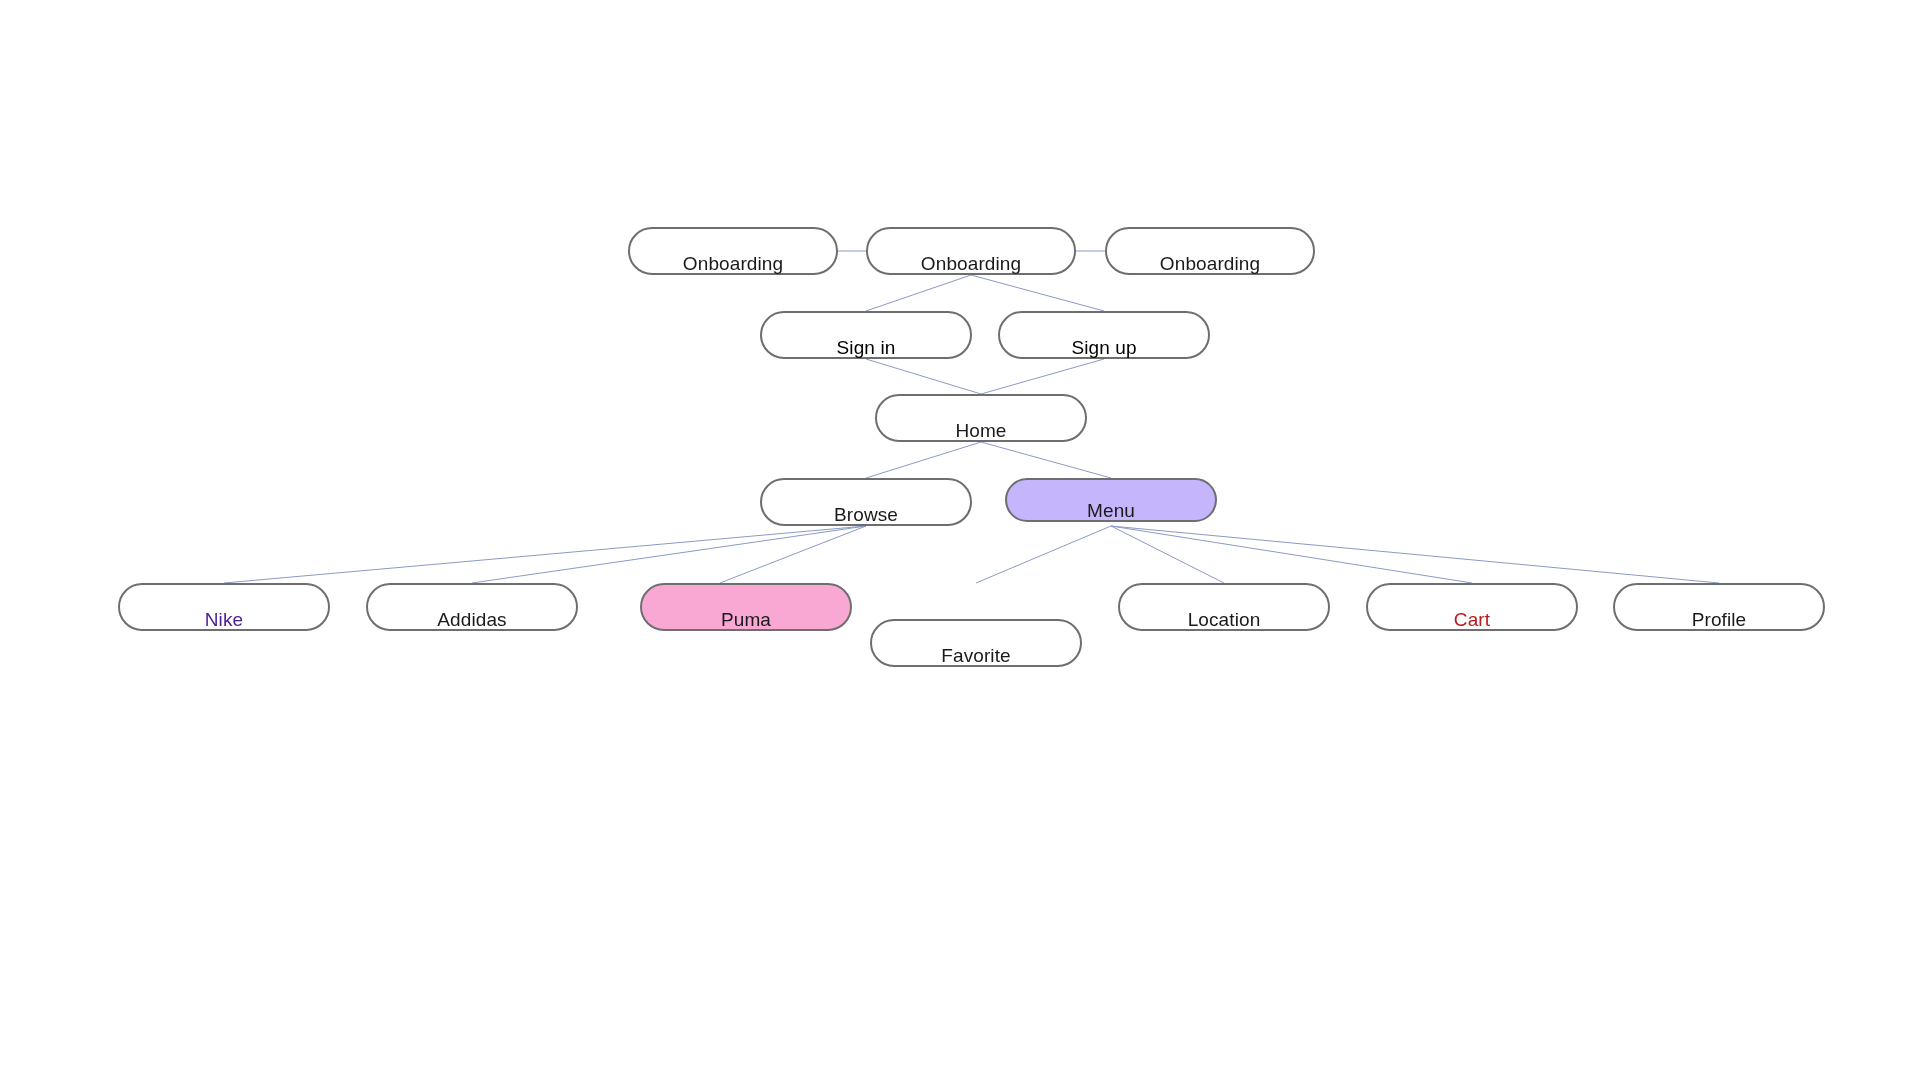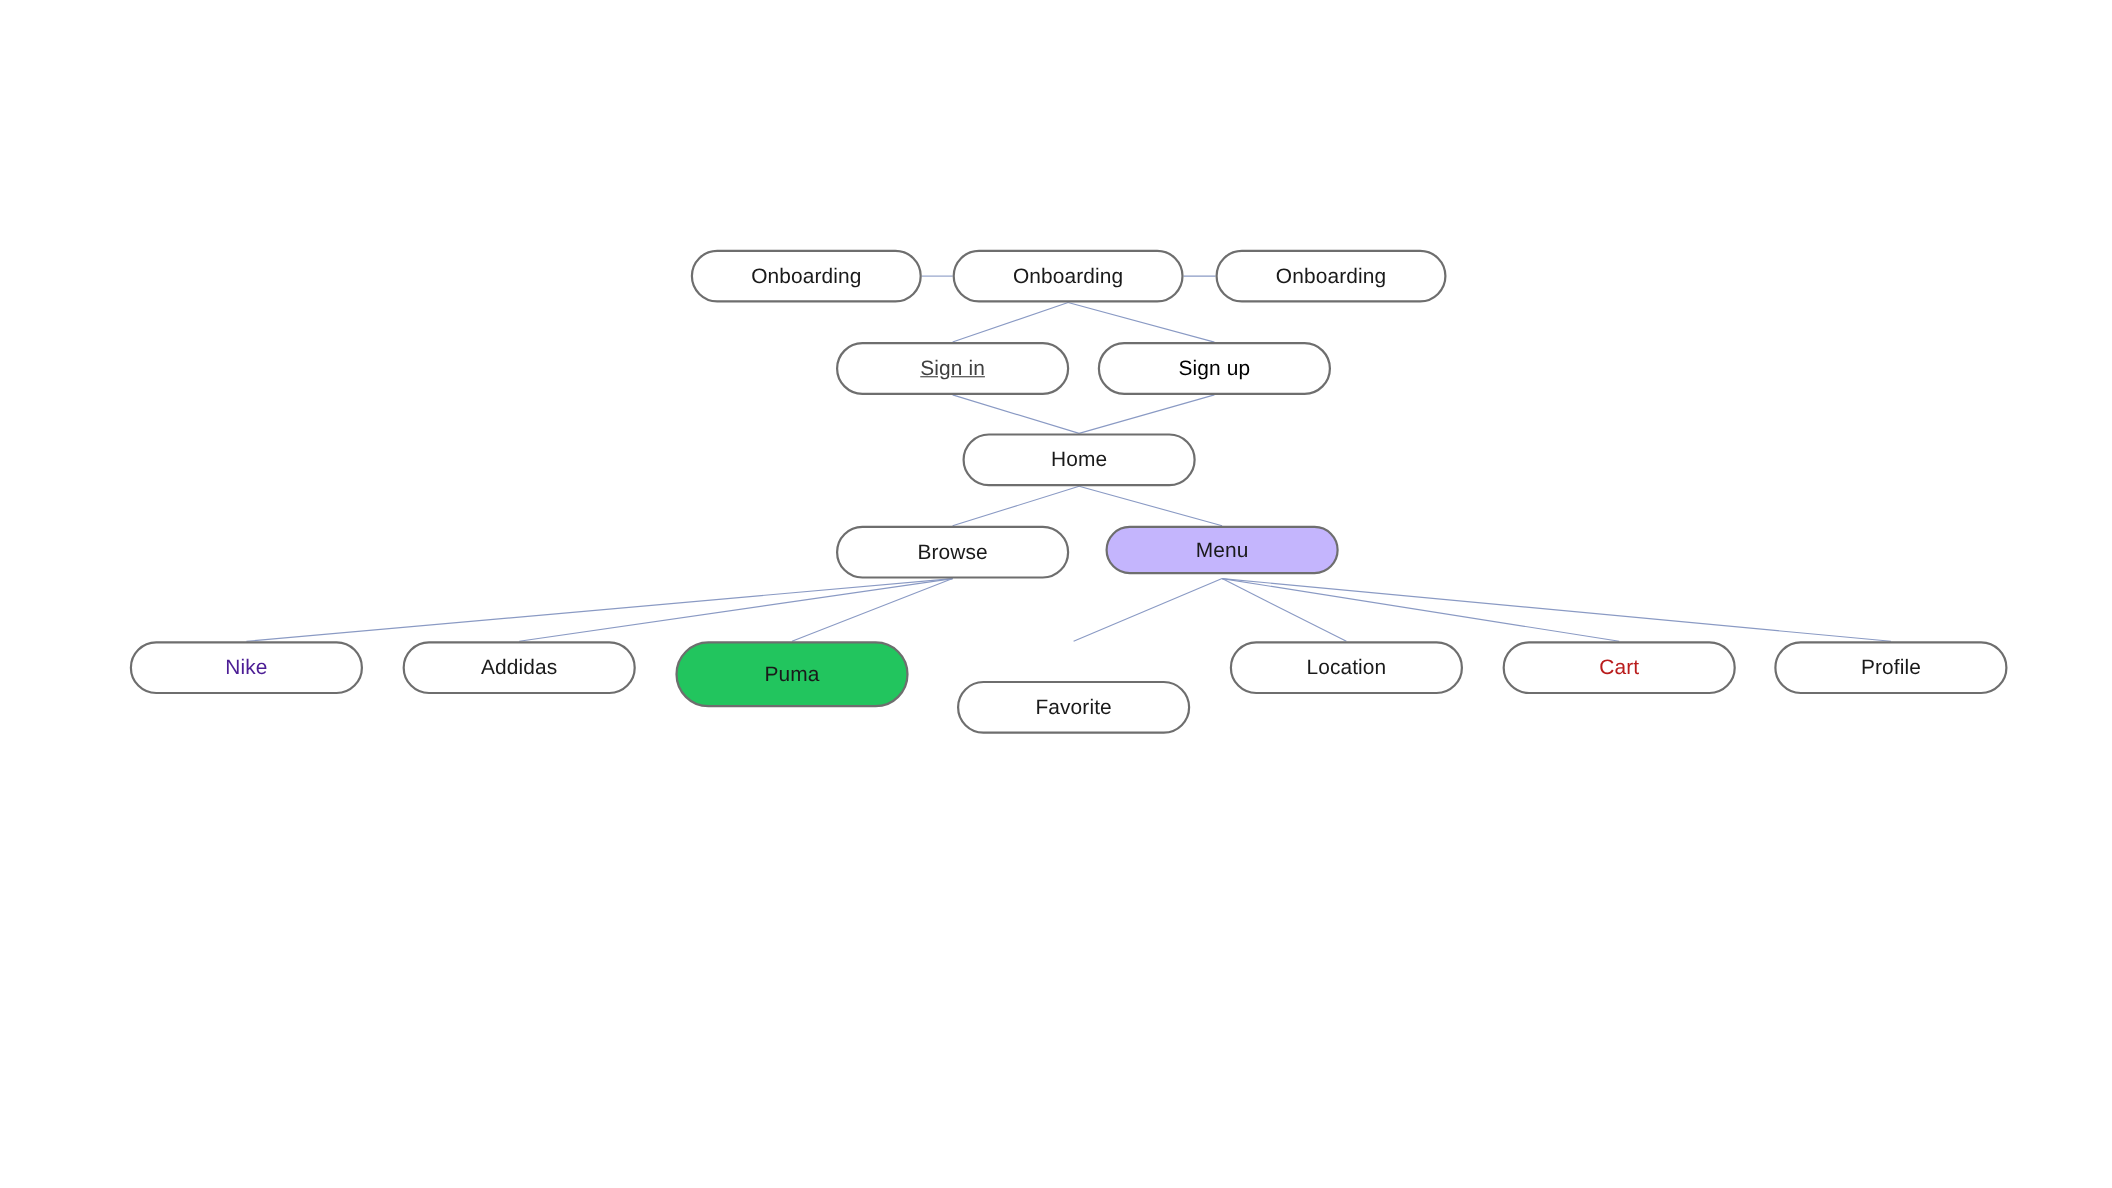--- a/index.html
+++ b/index.html
@@ -28,21 +28,21 @@
     height: 1080px;
     pointer-events: none;
   }
   .node {
     position: absolute;
     box-sizing: border-box;
     background: #ffffff;
     border: 2px solid #b91c1c;
     border-radius: 30px;
     display: flex;
-    align-items: center;
+    align-items: flex-end;
     justify-content: center;
     color: #1a1a1a;
     font-size: 19px;
     font-weight: 400;
     letter-spacing: 0.1px;
     line-height: 1;
     white-space: nowrap;
     z-index: 2;
   }
   .node-label {
@@ -74,42 +74,42 @@
   <div id="node-layer">
       <div class="node" style="left: 628px; top: 227px; width: 210px; height: 48px; border-color: rgb(110, 110, 110); background: rgb(255, 255, 255); color: rgb(26, 26, 26);">
         <span class="node-label">Onboarding</span>
       </div>
       <div class="node" style="left: 866px; top: 227px; width: 210px; height: 48px; border-color: rgb(110, 110, 110); background: rgb(255, 255, 255); color: rgb(26, 26, 26);">
         <span class="node-label">Onboarding</span>
       </div>
       <div class="node" style="left: 1105px; top: 227px; width: 210px; height: 48px; border-color: rgb(110, 110, 110); background: rgb(255, 255, 255); color: rgb(26, 26, 26);">
         <span class="node-label">Onboarding</span>
       </div>
-      <div class="node" style="left: 760px; top: 311px; width: 212px; height: 48px; border-color: rgb(110, 110, 110); background: rgb(255, 255, 255); color: #404040; text-decoration: underline;">
+      <div class="node" style="left: 760px; top: 311px; width: 212px; height: 48px; border-color: rgb(110, 110, 110); background: rgb(255, 255, 255); color: #000000;">
         <span class="node-label">Sign in</span>
       </div>
       <div class="node" style="left: 998px; top: 311px; width: 212px; height: 48px; border-color: rgb(110, 110, 110); background: rgb(255, 255, 255); color: #000000;">
         <span class="node-label">Sign up</span>
       </div>
       <div class="node" style="left: 875px; top: 394px; width: 212px; height: 48px; border-color: rgb(110, 110, 110); background: rgb(255, 255, 255); color: rgb(26, 26, 26);">
         <span class="node-label">Home</span>
       </div>
       <div class="node" style="left: 760px; top: 478px; width: 212px; height: 48px; border-color: rgb(110, 110, 110); background: rgb(255, 255, 255); color: rgb(26, 26, 26);">
         <span class="node-label">Browse</span>
       </div>
       <div class="node" style="left: 1005px; top: 478px; width: 212px; height: 44px; border-color: rgb(110, 110, 110); background: #c4b5fd; color: rgb(26, 26, 26);">
         <span class="node-label">Menu</span>
       </div>
       <div class="node" style="left: 118px; top: 583px; width: 212px; height: 48px; border-color: rgb(110, 110, 110); background: rgb(255, 255, 255); color: #4c1d95;">
         <span class="node-label">Nike</span>
       </div>
       <div class="node" style="left: 366px; top: 583px; width: 212px; height: 48px; border-color: rgb(110, 110, 110); background: rgb(255, 255, 255); color: rgb(26, 26, 26);">
         <span class="node-label">Addidas</span>
       </div>
-      <div class="node" style="left: 614px; top: 583px; width: 212px; height: 60px; border-color: rgb(110, 110, 110); background: #22c55e; color: rgb(26, 26, 26);">
+      <div class="node" style="left: 640px; top: 583px; width: 212px; height: 48px; border-color: rgb(110, 110, 110); background: #f9a8d4; color: rgb(26, 26, 26);">
         <span class="node-label">Puma</span>
       </div>
       <div class="node" style="left: 870px; top: 583px; width: 212px; height: 48px; border-color: rgb(110, 110, 110); background: rgb(255, 255, 255); color: rgb(26, 26, 26); margin-top: 36px;">
         <span class="node-label">Favorite</span>
       </div>
       <div class="node" style="left: 1118px; top: 583px; width: 212px; height: 48px; border-color: rgb(110, 110, 110); background: rgb(255, 255, 255); color: rgb(26, 26, 26);">
         <span class="node-label">Location</span>
       </div>
       <div class="node" style="left: 1366px; top: 583px; width: 212px; height: 48px; border-color: rgb(110, 110, 110); background: rgb(255, 255, 255); color: #b91c1c;">
         <span class="node-label">Cart</span>

